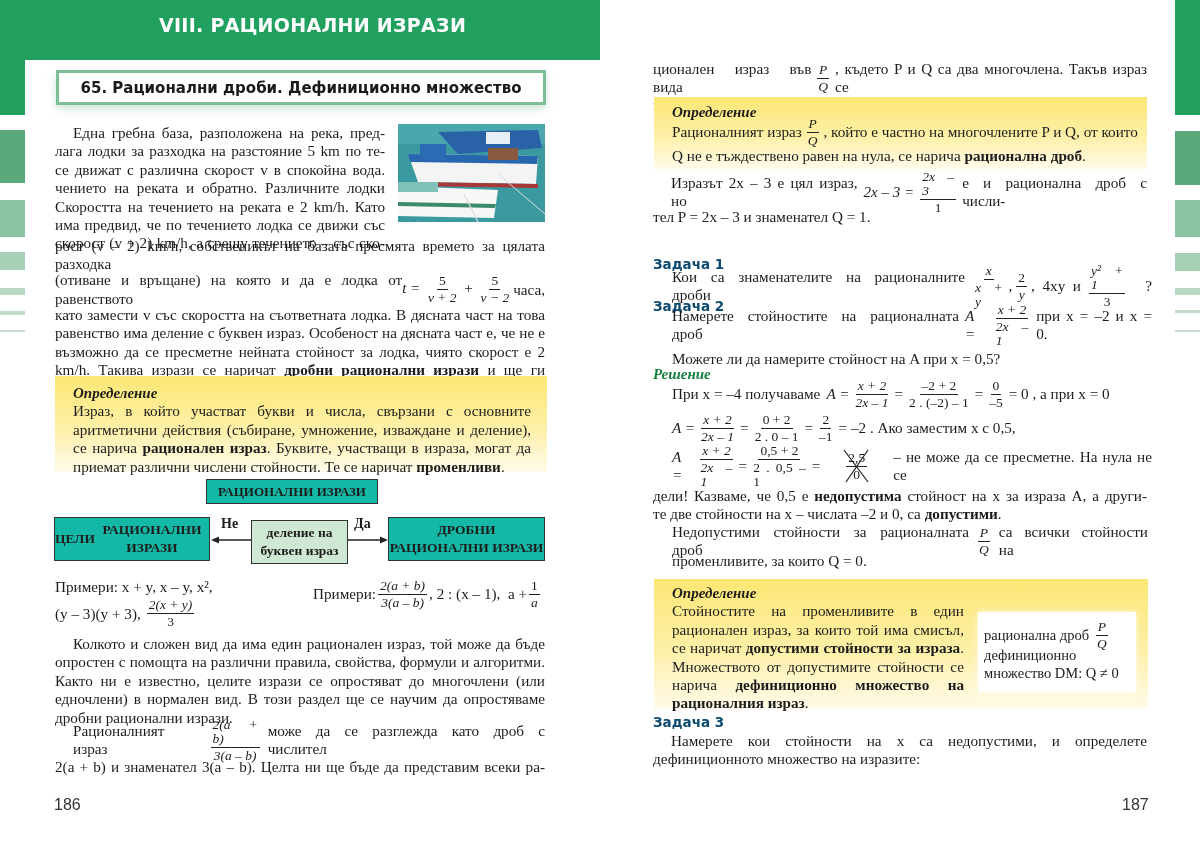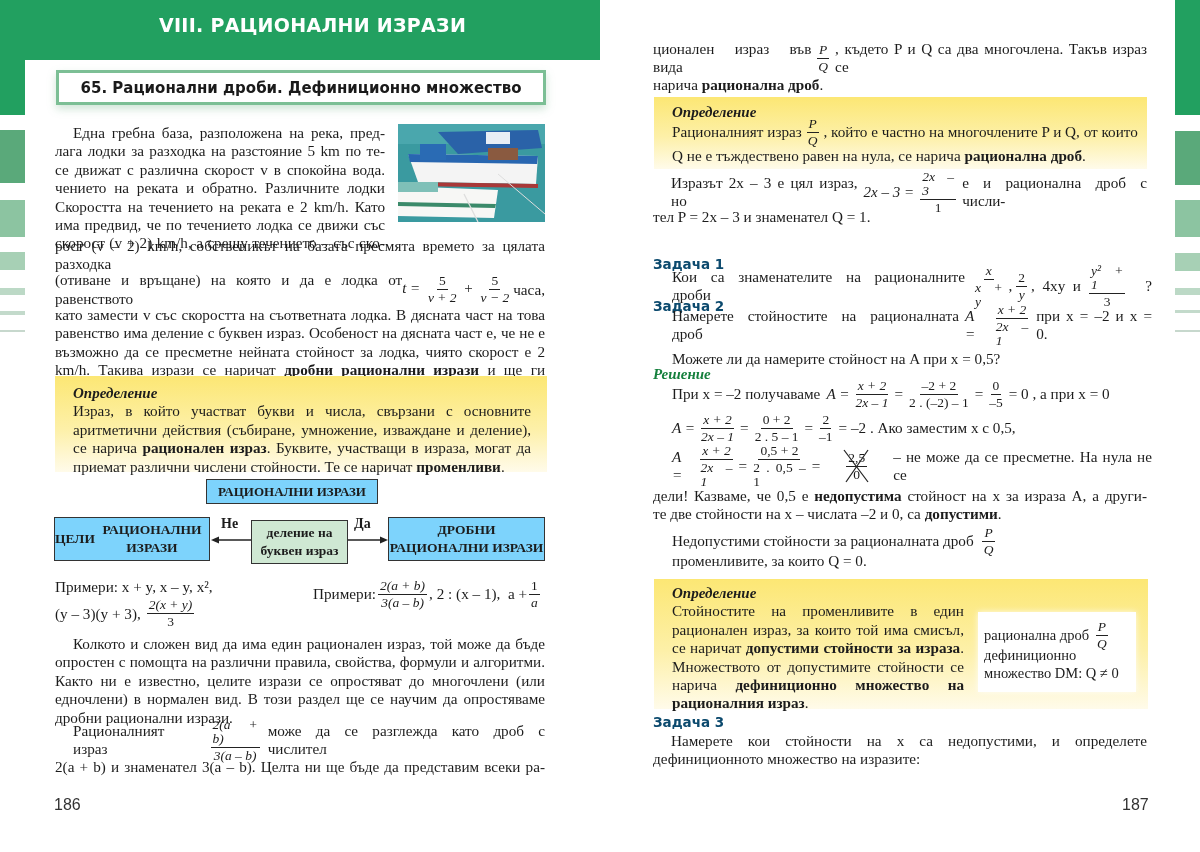--- a/index.html
+++ b/index.html
@@ -23,21 +23,21 @@
   .lesson-title { font-family: "DejaVu Sans", sans-serif; font-weight: bold; font-size: 15px; color: #1a1a1a; }
 
   .tab { background: #5fae80; }
   .def-box { background: linear-gradient(to bottom, #fce774 0%, #fdf0a8 55%, #fffbea 100%); }
   .def-head { font-weight: bold; font-style: italic; font-size: 15px; }
   .task-head { font-family: "DejaVu Sans", sans-serif; font-weight: bold; font-size: 13.5px; color: #0c4a6e; }
   .sol-head { font-weight: bold; font-style: italic; font-size: 15px; color: #15803d; }
 
   .photo { left: 398px; top: 124px; width: 147px; height: 98px; overflow: hidden; background: #2f8f94; }
 
-  .diag-box { border: 1.4px solid #333; background: #7dd3fc; display: flex; align-items: center; justify-content: center; text-align: center; font-weight: bold; font-size: 13.5px; line-height: 18px; }
+  .diag-box { border: 1.4px solid #333; background: #14b8a6; display: flex; align-items: center; justify-content: center; text-align: center; font-weight: bold; font-size: 13.5px; line-height: 18px; }
   .page-num { font-family: "Liberation Sans", sans-serif; font-size: 16px; color: #333; }
   .eq { font-size: 15px; line-height: 18px; white-space: nowrap; }
   .white-note { background: #fff; box-shadow: 0 0 6px rgba(255,255,255,0.8); }
 </style>
 </head>
 <body>
 
 <div class="abs chapter-bar"></div>
 <div class="abs chapter-strip"></div>
 <div class="abs chapter-title">VIII. РАЦИОНАЛНИ ИЗРАЗИ</div>
@@ -182,21 +182,21 @@
 
 <div class="abs" style="left:1175px;top:0;width:25px;height:115px;background:#22a060;"></div>
 <div class="abs" style="left:1175px;top:131px;width:25px;height:54px;background:#5aa97a;"></div>
 <div class="abs" style="left:1175px;top:200px;width:25px;height:37px;background:#8cc4a1;"></div>
 <div class="abs" style="left:1175px;top:253px;width:25px;height:18px;background:#a7d0b5;"></div>
 <div class="abs" style="left:1175px;top:288px;width:25px;height:7px;background:#bcd9c6;"></div>
 <div class="abs" style="left:1175px;top:310px;width:25px;height:3px;background:#c3dacb;"></div>
 <div class="abs" style="left:1175px;top:330px;width:25px;height:2px;background:#c7d8cd;"></div>
 
 <div class="abs p" style="left:653px;top:40px;width:494px;">
-  <div style="display:flex;align-items:center;height:36px;">
+  <div style="display:flex;align-items:center;height:36px;margin-top:20px;">
     <span>ционален израз във вида</span>
     <span class="frac" style="margin:0 5px;">
         <span class="n">P</span>
         <span class="d">Q</span>
       </span>
     <span>, където P и Q са два многочлена. Такъв израз се</span>
   </div>
   <div>
     <span>нарича</span>
     <b>рационална дроб</b><span>.</span>
@@ -261,21 +261,21 @@
       <span class="n">x + 2</span>
       <span class="d">2x – 1</span>
     </span>
   <span>при x = –2 и x = 0.</span>
 </div>
 <div class="abs p" style="left:672px;top:350px;width:480px;">Можете ли да намерите стойност на A при x = 0,5?</div>
 
 <div class="abs sol-head" style="left:653px;top:366px;">Решение</div>
 
 <div class="abs p" style="left:672px;top:376px;width:480px;display:flex;align-items:center;height:36px;">
-  <span>При x = –2 получаваме</span>
+  <span>При x = –4 получаваме</span>
   <i style="margin-left:6px;">A =</i>
   <span class="frac" style="margin:0 4px;">
       <span class="n">x + 2</span>
       <span class="d">2x – 1</span>
     </span>
   <span>=</span>
   <span class="frac up" style="margin:0 4px;">
       <span class="n">–2 + 2</span>
       <span class="d">2 . (–2) – 1</span>
     </span>
@@ -289,21 +289,21 @@
 
 <div class="abs p" style="left:672px;top:410px;width:480px;display:flex;align-items:center;height:36px;">
   <i>A =</i>
   <span class="frac" style="margin:0 4px;">
       <span class="n">x + 2</span>
       <span class="d">2x – 1</span>
     </span>
   <span>=</span>
   <span class="frac up" style="margin:16px 4px;">
       <span class="n">0 + 2</span>
-      <span class="d">2 . 5 – 1</span>
+      <span class="d">2 . 0 – 1</span>
     </span>
   <span>=</span>
   <span class="frac up" style="margin:0 4px;">
       <span class="n">2</span>
       <span class="d">–1</span>
     </span>
   <span>= –2 . Ако заместим x с 0,5,</span>
 </div>
 
 <div class="abs p" style="left:672px;top:448px;width:480px;display:flex;align-items:center;height:36px;">
@@ -343,20 +343,21 @@
   </div>
 </div>
 
 <div class="abs p" style="left:672px;top:524px;width:476px;">
   <div style="display:flex;align-items:center;height:34px;">
     <span>Недопустими стойности за рационалната дроб</span>
     <span class="frac" style="margin:0 8px;">
         <span class="n">P</span>
         <span class="d">Q</span>
       </span>
+    <span>са всички стойности на</span>
   </div>
   <div style="margin-top:-6px;">променливите, за които Q = 0.</div>
 </div>
 
 <div class="abs def-box" style="left:654px;top:579px;width:494px;height:130px;"></div>
 <div class="abs p" style="left:672px;top:584px;width:292px;">
   <div class="def-head">Определение</div>
   <div>
     <span>Стойностите на променливите в един рационален израз, за които той има смисъл, се наричат</span>
     <b>допустими стойности за израза</b><span>. Множеството от допустимите стойности се нарича</span>

